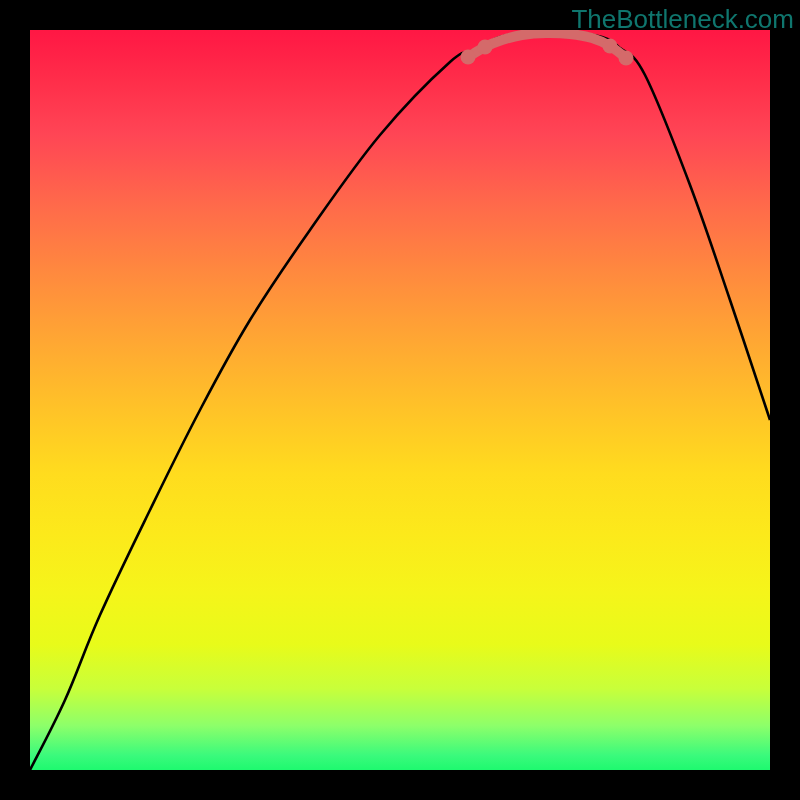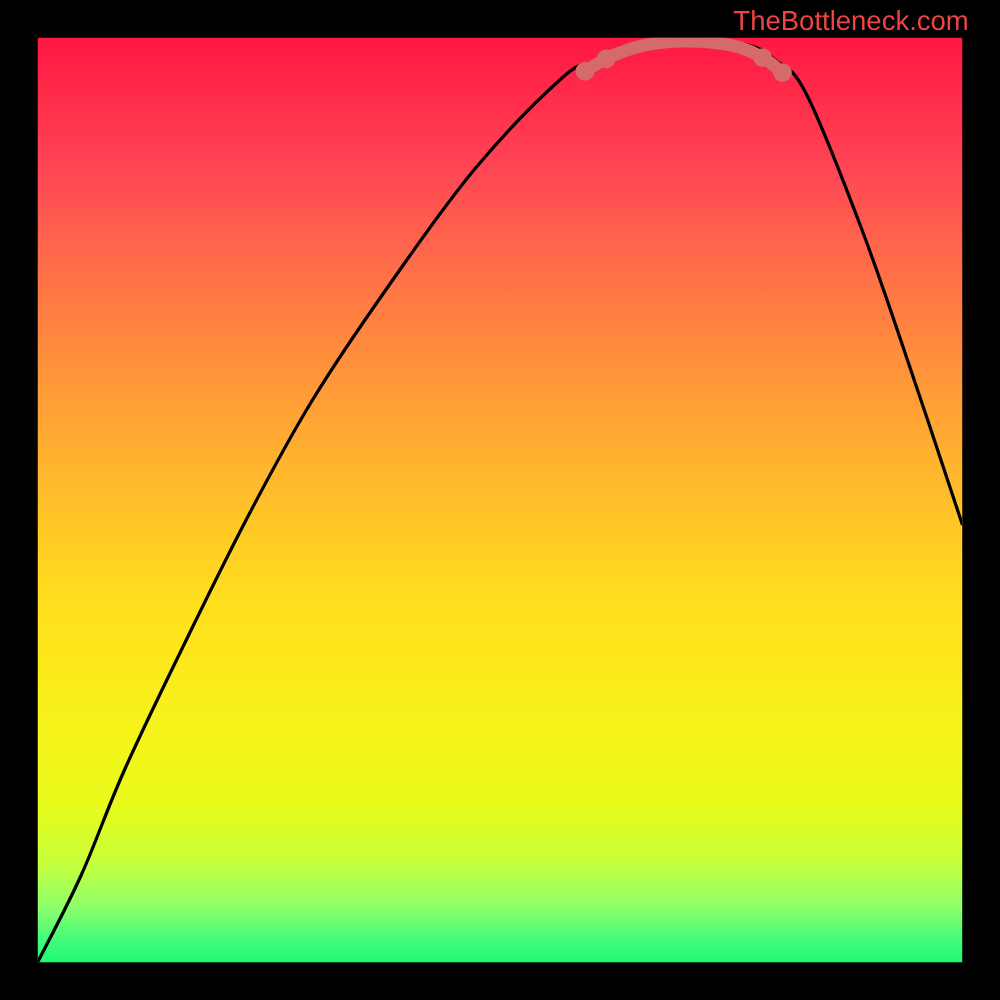--- a/index.html
+++ b/index.html
@@ -7,23 +7,23 @@
     width: 800px;
     height: 800px;
     background: #000;
     position: relative;
     font-family: Arial, Helvetica, sans-serif;
     overflow: hidden;
   }
   .watermark {
     position: absolute;
     top: 4px;
-    right: 25px;
-    color: #ef4444;
-    font-size: 22px;
+    right: 6px;
+    color: #0f766e;
+    font-size: 26px;
     font-weight: 500;
     z-index: 10;
   }
   .plot-area {
     position: absolute;
     left: 30px;
     top: 30px;
     width: 740px;
     height: 740px;
     overflow: hidden;

